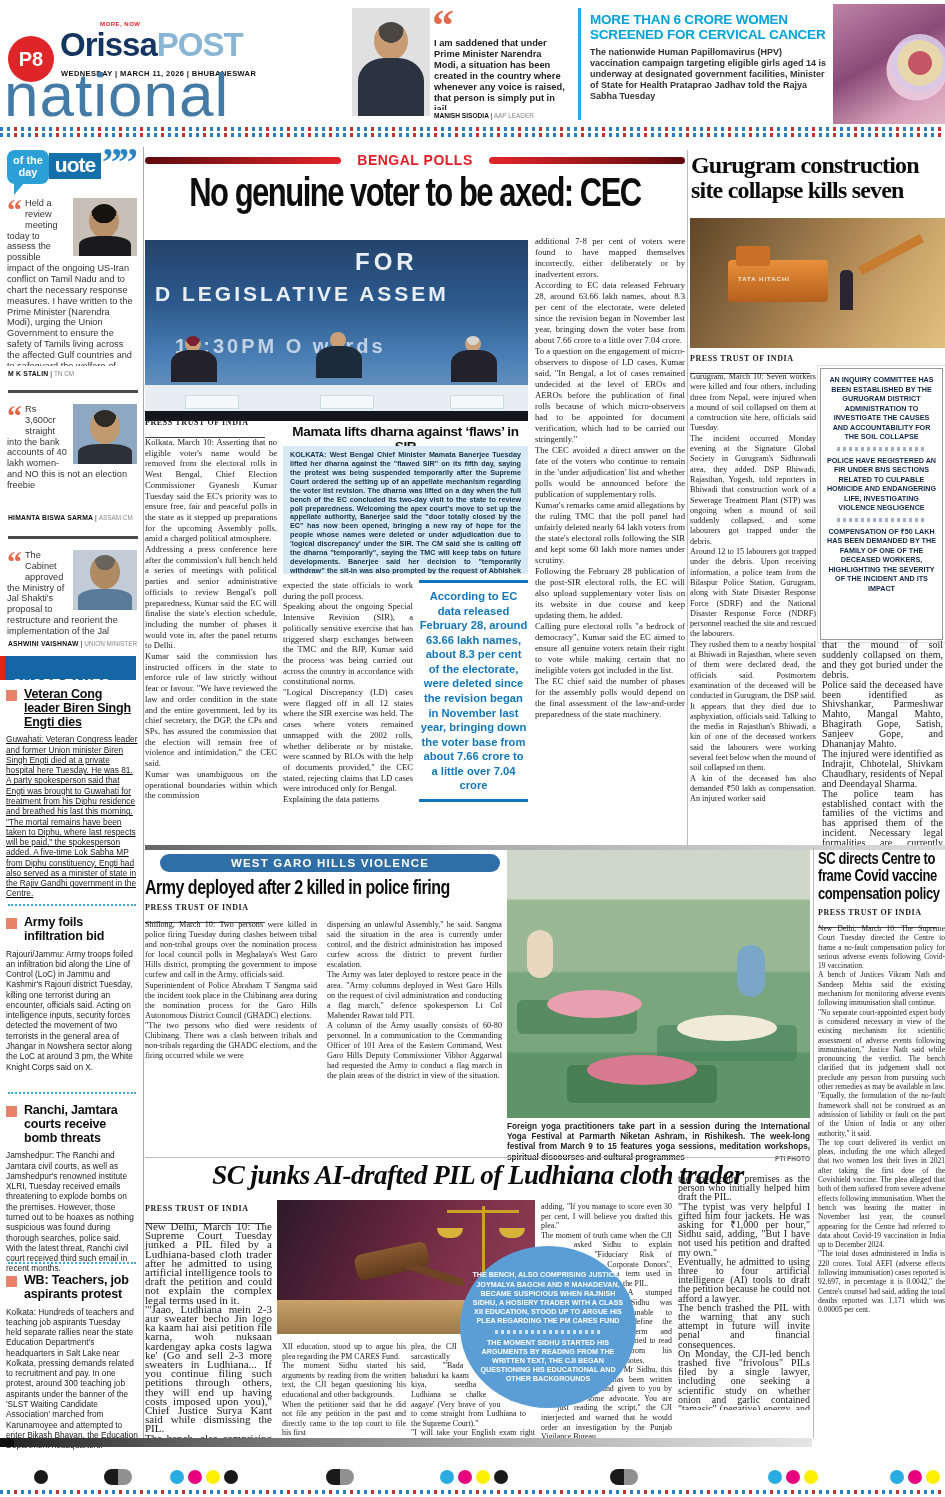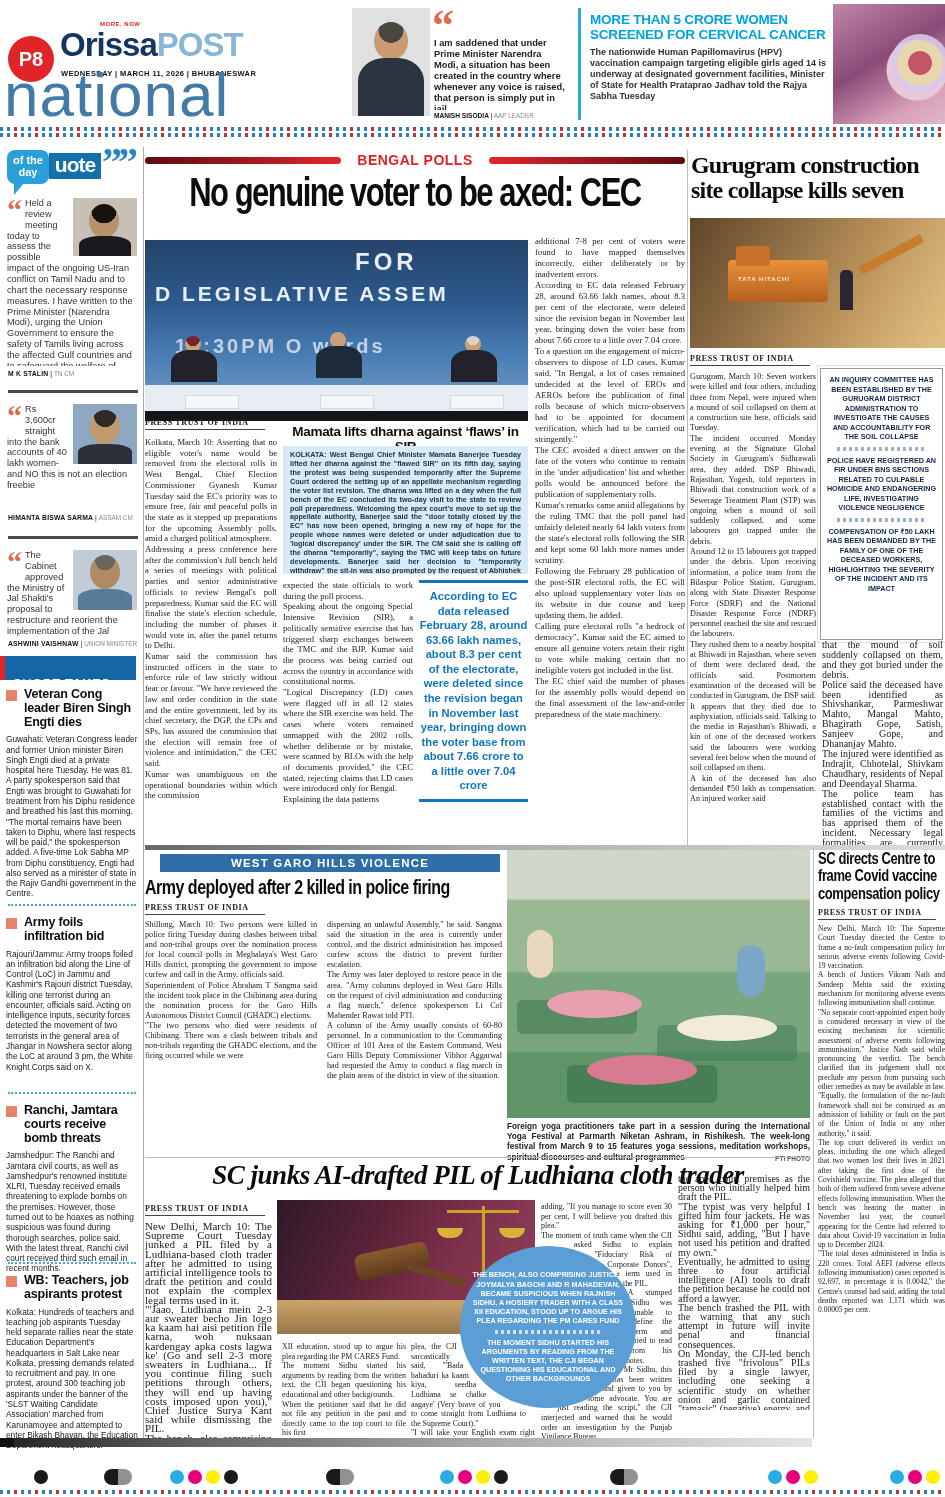--- a/index.html
+++ b/index.html
@@ -48,21 +48,21 @@
   .st-bar .rs{width:5px;height:24px;background:#e02528;margin-right:8px;}
   .st-bar .t{color:#fff;font-size:13px;letter-spacing:.5px;margin-top:30px;}
   .st-item{width:132px;}
   .st-head{display:flex;}
   .st-bullet{width:11px;height:11px;background:#e8826a;margin:2px 7px 0 0;flex:none;}
   .st-title{font-size:12.5px;font-weight:800;color:#0d0d0d;line-height:1.1;letter-spacing:-.2px;}
   .st-body{margin-top:5px;font-size:8.3px;color:#222;line-height:1.24;}
   .dotted{border-top:2px dotted #3fa9e0;width:128px;}
   
   .byline{font-family:"Liberation Serif",serif;font-size:8px;font-weight:600;letter-spacing:.6px;color:#222;
-          border-bottom:1px solid #444;padding-bottom:2px;}
+          border-bottom:1px solid #444;padding-bottom:10px;}
   .flow{font-family:"Liberation Serif",serif;text-align:justify;white-space:pre-line;color:#1a1a1a;overflow:hidden;}
   .vline{background:#bbb;width:1px;}
   
   .kicker{left:145px;top:152px;width:540px;display:flex;align-items:center;}
   .kicker .bar{flex:1;height:7px;border-radius:4px;}
   .kicker .bl{background:linear-gradient(90deg,#5e0b0e,#e3252b);}
   .kicker .br{background:linear-gradient(90deg,#e3252b,#5e0b0e);}
   .kicker .kt{color:#e41e26;font-weight:800;font-size:14px;letter-spacing:.5px;margin:0 16px;}
   .cec-head{left:145px;top:170px;width:540px;text-align:center;font-size:31px;font-weight:800;color:#0d0d0d;
             letter-spacing:-1.5px;transform:scaleY(1.3);transform-origin:top center;white-space:nowrap;}
@@ -92,21 +92,21 @@
   .exc .cab{position:absolute;left:8px;top:-14px;width:34px;height:20px;background:#c87028;border-radius:3px;}
   .exc .lbl{position:absolute;left:10px;top:16px;color:#f5e8d0;font-size:6px;font-weight:bold;letter-spacing:1px;}
   .exc-arm{position:absolute;left:128px;top:-10px;width:70px;height:9px;background:#c87c30;transform:rotate(-28deg);}
   .gfig{position:absolute;left:150px;top:52px;width:13px;height:40px;background:#2a2530;border-radius:5px 5px 0 0;}
   .gur-box{left:820px;top:368px;width:111px;height:258px;border:1px solid #999;box-shadow:0 0 0 2px #fff,0 0 0 3px #ddd;
       padding:6px 5px;text-align:center;font-size:7.2px;font-weight:bold;color:#12284a;line-height:1.32;}
   .wavy{height:4px;margin:5px auto;width:80%;background:repeating-linear-gradient(90deg,#9fb0c6 0 3px,transparent 3px 6px);}
   
   .greybar{background:linear-gradient(90deg,#666,#aaa 40%,#ddd);}
   .garo-kicker{left:160px;top:854px;width:340px;height:18px;background:#2f6ea6;color:#fff;font-weight:bold;
-      font-size:11.5px;letter-spacing:1.2px;text-align:center;line-height:18px;}
+      font-size:11.5px;letter-spacing:1.2px;text-align:center;line-height:18px;border-radius:9px;}
   .garo-head{left:145px;top:876px;width:357px;font-size:16px;font-weight:800;letter-spacing:-.5px;color:#0d0d0d;
       transform:scaleY(1.25);transform-origin:top left;white-space:nowrap;}
   .yoga-photo{left:507px;top:850px;width:303px;height:268px;overflow:hidden;
       background:linear-gradient(180deg,#cfd8c8 0 18%,#9ab894 19% 45%,#7aa67e 46% 75%,#5e9468 76%);}
   .mat{position:absolute;border-radius:6px;background:#4f8a5e;opacity:.6;}
   .person{position:absolute;border-radius:50%;}
   .caption{left:507px;top:1122px;width:303px;font-size:8.2px;font-weight:bold;color:#222;line-height:1.24;text-align:justify;position:absolute;}
   .credit{position:absolute;right:0;bottom:0;font-size:6.5px;color:#555;font-weight:bold;background:#fff;padding-left:4px;}
   .covid-head{left:818px;top:851px;width:127px;font-size:13px;font-weight:800;letter-spacing:-.4px;color:#0d0d0d;
       line-height:1.1;transform:scaleY(1.2);transform-origin:top left;}
@@ -146,21 +146,21 @@
 
   <div class="abs sis-photo">
     <div class="p-head" style="left:22px;top:14px;width:34px;height:38px;background:radial-gradient(circle at 50% 22%,#4a4642 0 36%,#c89b72 37%);"></div>
     <div class="p-torso" style="left:6px;top:50px;width:66px;height:58px;background:#2b3240;"></div>
   </div>
   <div class="abs sis-qmark">“</div>
   <div class="abs sis-text">I am saddened that under Prime Minister Narendra Modi, a situation has been created in the country where whenever any voice is raised, that person is simply put in jail</div>
   <div class="abs sis-attr"><b>MANISH SISODIA</b> | <span>AAP LEADER</span></div>
 
   <div class="abs hdr-vline"></div>
-  <div class="abs hpv-head">MORE THAN 5 CRORE WOMEN SCREENED FOR CERVICAL CANCER</div>
+  <div class="abs hpv-head">MORE THAN 6 CRORE WOMEN SCREENED FOR CERVICAL CANCER</div>
   <div class="abs hpv-body">The nationwide Human Papillomavirus (HPV) vaccination campaign targeting eligible girls aged 14 is underway at designated government facilities, Minister of State for Health Prataprao Jadhav told the Rajya Sabha Tuesday</div>
   <div class="abs hpv-img">
       <div class="hpv-cell"></div>
     </div>
 
   <div class="abs dotline" style="top:127px;"></div>
   <div class="abs dotline" style="top:133px;"></div>
 
   <div class="abs sidebar-line"></div>
 
@@ -202,21 +202,21 @@
     </span>
     <span>The Cabinet approved the Ministry of Jal Shakti's proposal to restructure and reorient the implementation of the Jal Jeevan Mission (JJM) from infrastructure creation to service delivery, supported by drinking water governance and institutional ecosystem for sustainable rural piped potable water supply</span>
   </div>
   <div class="abs attr" style="left:8px;top:640px;"><b>ASHWINI VAISHNAW</b> | <span>UNION MINISTER</span></div>
 
   <div class="abs st-bar">
     <span class="rs"></span>
     <span class="t"><span>SHORT</span> <b>TAKES</b></span>
   </div>
 
-  <div class="abs st-item" style="left:6px;top:688px;">
+  <div class="abs st-item" style="left:6px;top:688px;text-decoration:underline;">
     <div class="st-head">
         <span class="st-bullet"></span>
         <span class="st-title">Veteran Cong leader Biren Singh Engti dies</span>
       </div>
     <div class="st-body" style="height:195px;overflow:hidden;">Guwahati: Veteran Congress leader and former Union minister Biren Singh Engti died at a private hospital here Tuesday. He was 81.  A party spokesperson said that Engti was brought to Guwahati for treatment from his Diphu residence and breathed his last this morning.  "The mortal remains have been taken to Diphu, where last respects will be paid," the spokesperson added.  A five-time Lok Sabha MP from Diphu constituency, Engti had also served as a minister of state in the Rajiv Gandhi government in the Centre.</div>
   </div>
   <div class="abs dotted" style="left:8px;top:904px;"></div>
 
   <div class="abs st-item" style="left:6px;top:916px;">
     <div class="st-head">

